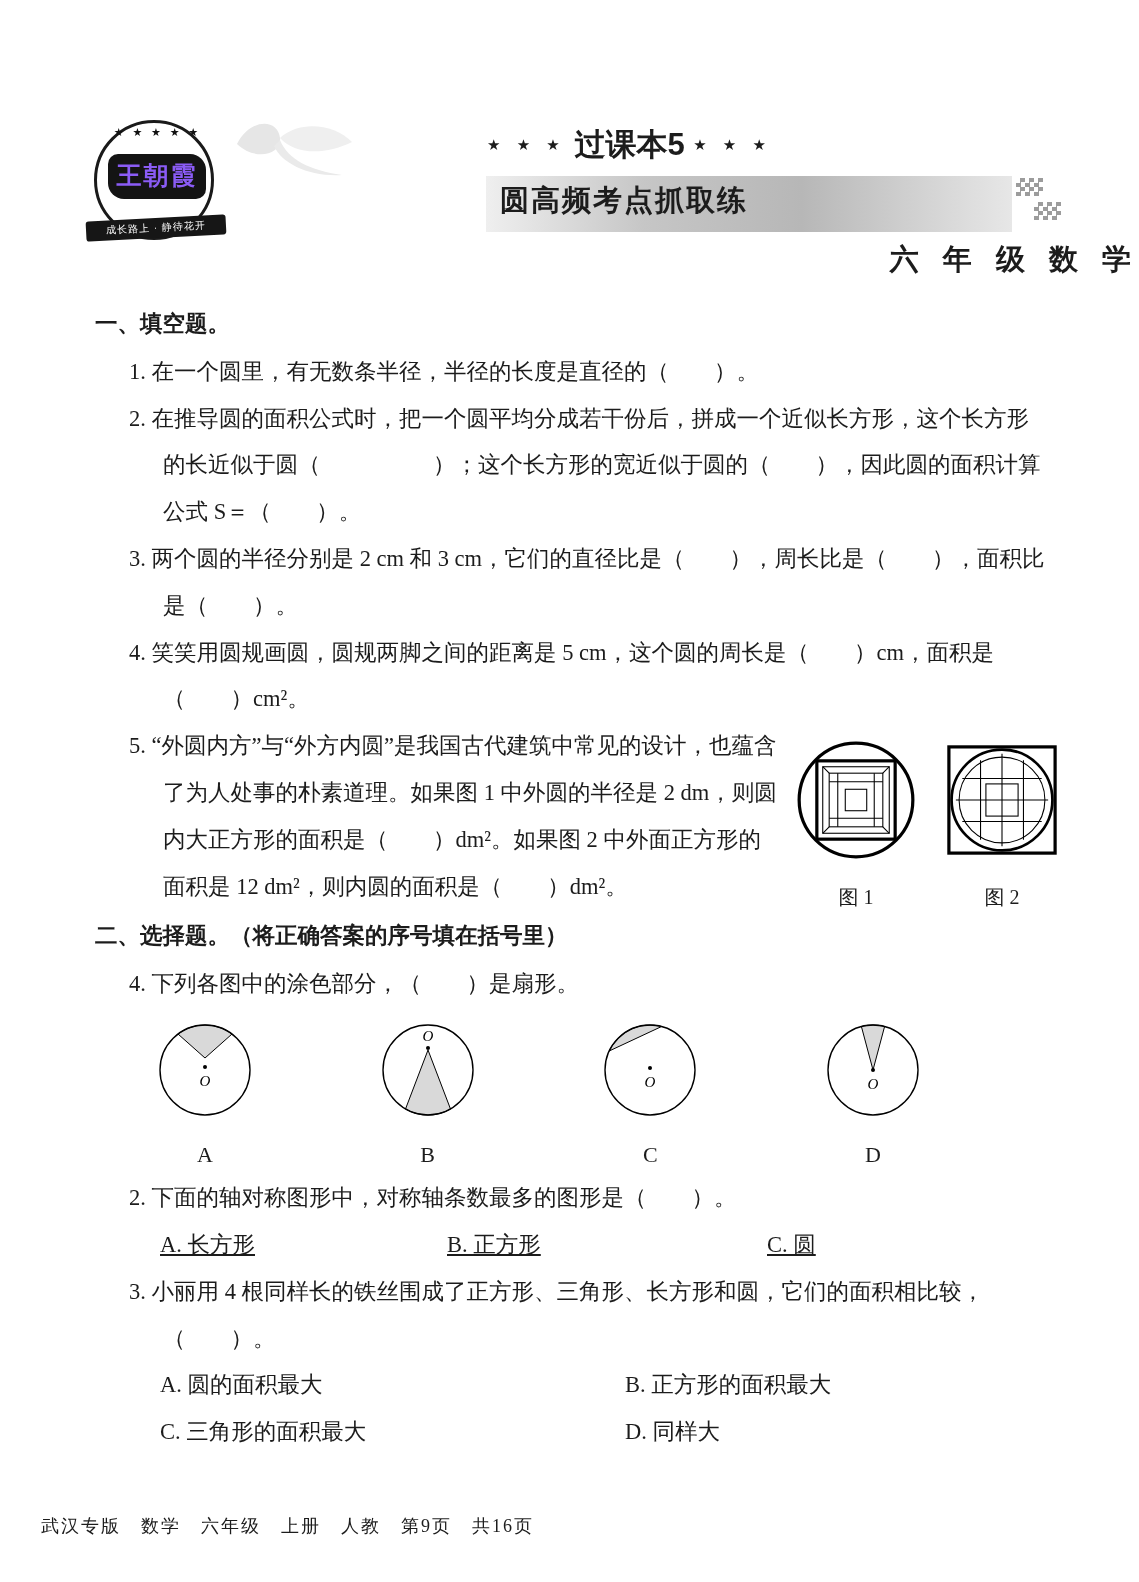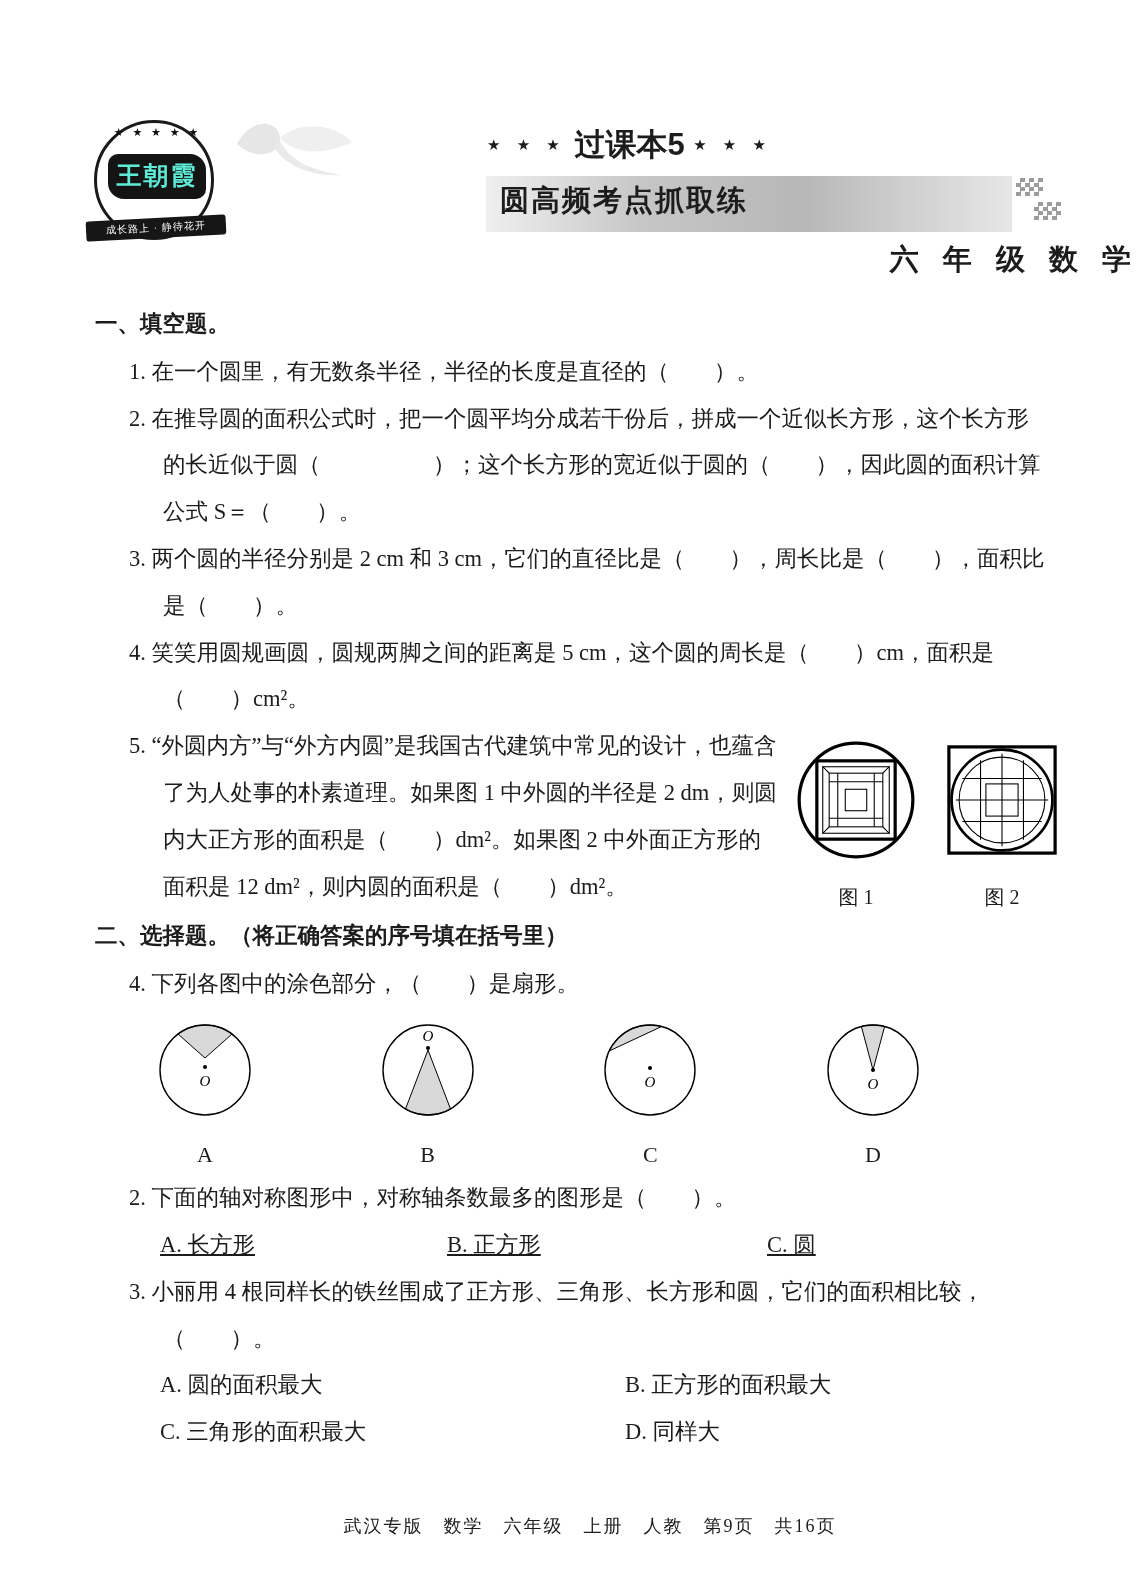--- a/index.html
+++ b/index.html
@@ -14,21 +14,21 @@
     overflow: hidden;
   }
 
   
   .logo { position: absolute; left: 80px; top: 108px; width: 155px; height: 155px; }
   .logo-ring { position: absolute; left: 14px; top: 12px; width: 120px; height: 120px;
                border: 3px solid #1a1a1a; border-radius: 50%; }
   .logo-stars { position: absolute; top: 18px; left: 0; width: 100%; text-align: center;
                 font-size: 11px; letter-spacing: 3px; color: #111; }
   .logo-name { position: absolute; top: 46px; left: 28px; width: 98px; background: #141414;
-               color: #5eead4; font-weight: bold; font-size: 25px; text-align: center;
+               color: #8b5cf6; font-weight: bold; font-size: 25px; text-align: center;
                padding: 5px 0 7px; border-radius: 10px 16px 10px 16px;
                font-family: "DejaVu Serif", serif; letter-spacing: 2px; }
   .logo-slogan { position: absolute; top: 110px; left: 6px; width: 140px; background: #161616;
                  color: #fff; font-size: 10px; text-align: center; padding: 3px 0;
                  border-radius: 3px; transform: rotate(-3deg); letter-spacing: 1px;
                  font-family: "Liberation Sans", sans-serif; }
   .ribbon { position: absolute; left: 212px; top: 112px; }
 
   
   .header-titles { padding-top: 124px; text-align: center; padding-left: 120px; padding-right: 0; }
@@ -61,21 +61,21 @@
   .circles-row { display: flex; justify-content: space-between; width: 772px;
                  margin: 12px 0 4px 58px; }
   .circle-box { width: 104px; text-align: center; }
   .circle-box .circ-label { font-size: 22px; line-height: 1.4; margin-top: 4px; }
 
   .opts-row { display: flex; margin-left: 65px; text-decoration: underline; }
   .opts-row .opt:nth-child(1) { width: 287px; }
   .opts-row .opt:nth-child(2) { width: 320px; }
   .opts-grid { display: grid; grid-template-columns: 465px auto; margin-left: 65px; }
 
-  .footer { position: absolute; left: 0; right: 0; bottom: 44px; text-align: center;
+  .footer { position: absolute; left: 0; right: 0; bottom: 44px; text-align: left;
             font-size: 18px; letter-spacing: 2px; margin-left: 41px; }
 </style>
 </head>
 <body>
 
 <div class="page">
 
   <div class="logo">
     <div class="logo-ring"></div>
     <div class="logo-stars">★ ★ ★ ★ ★</div>

